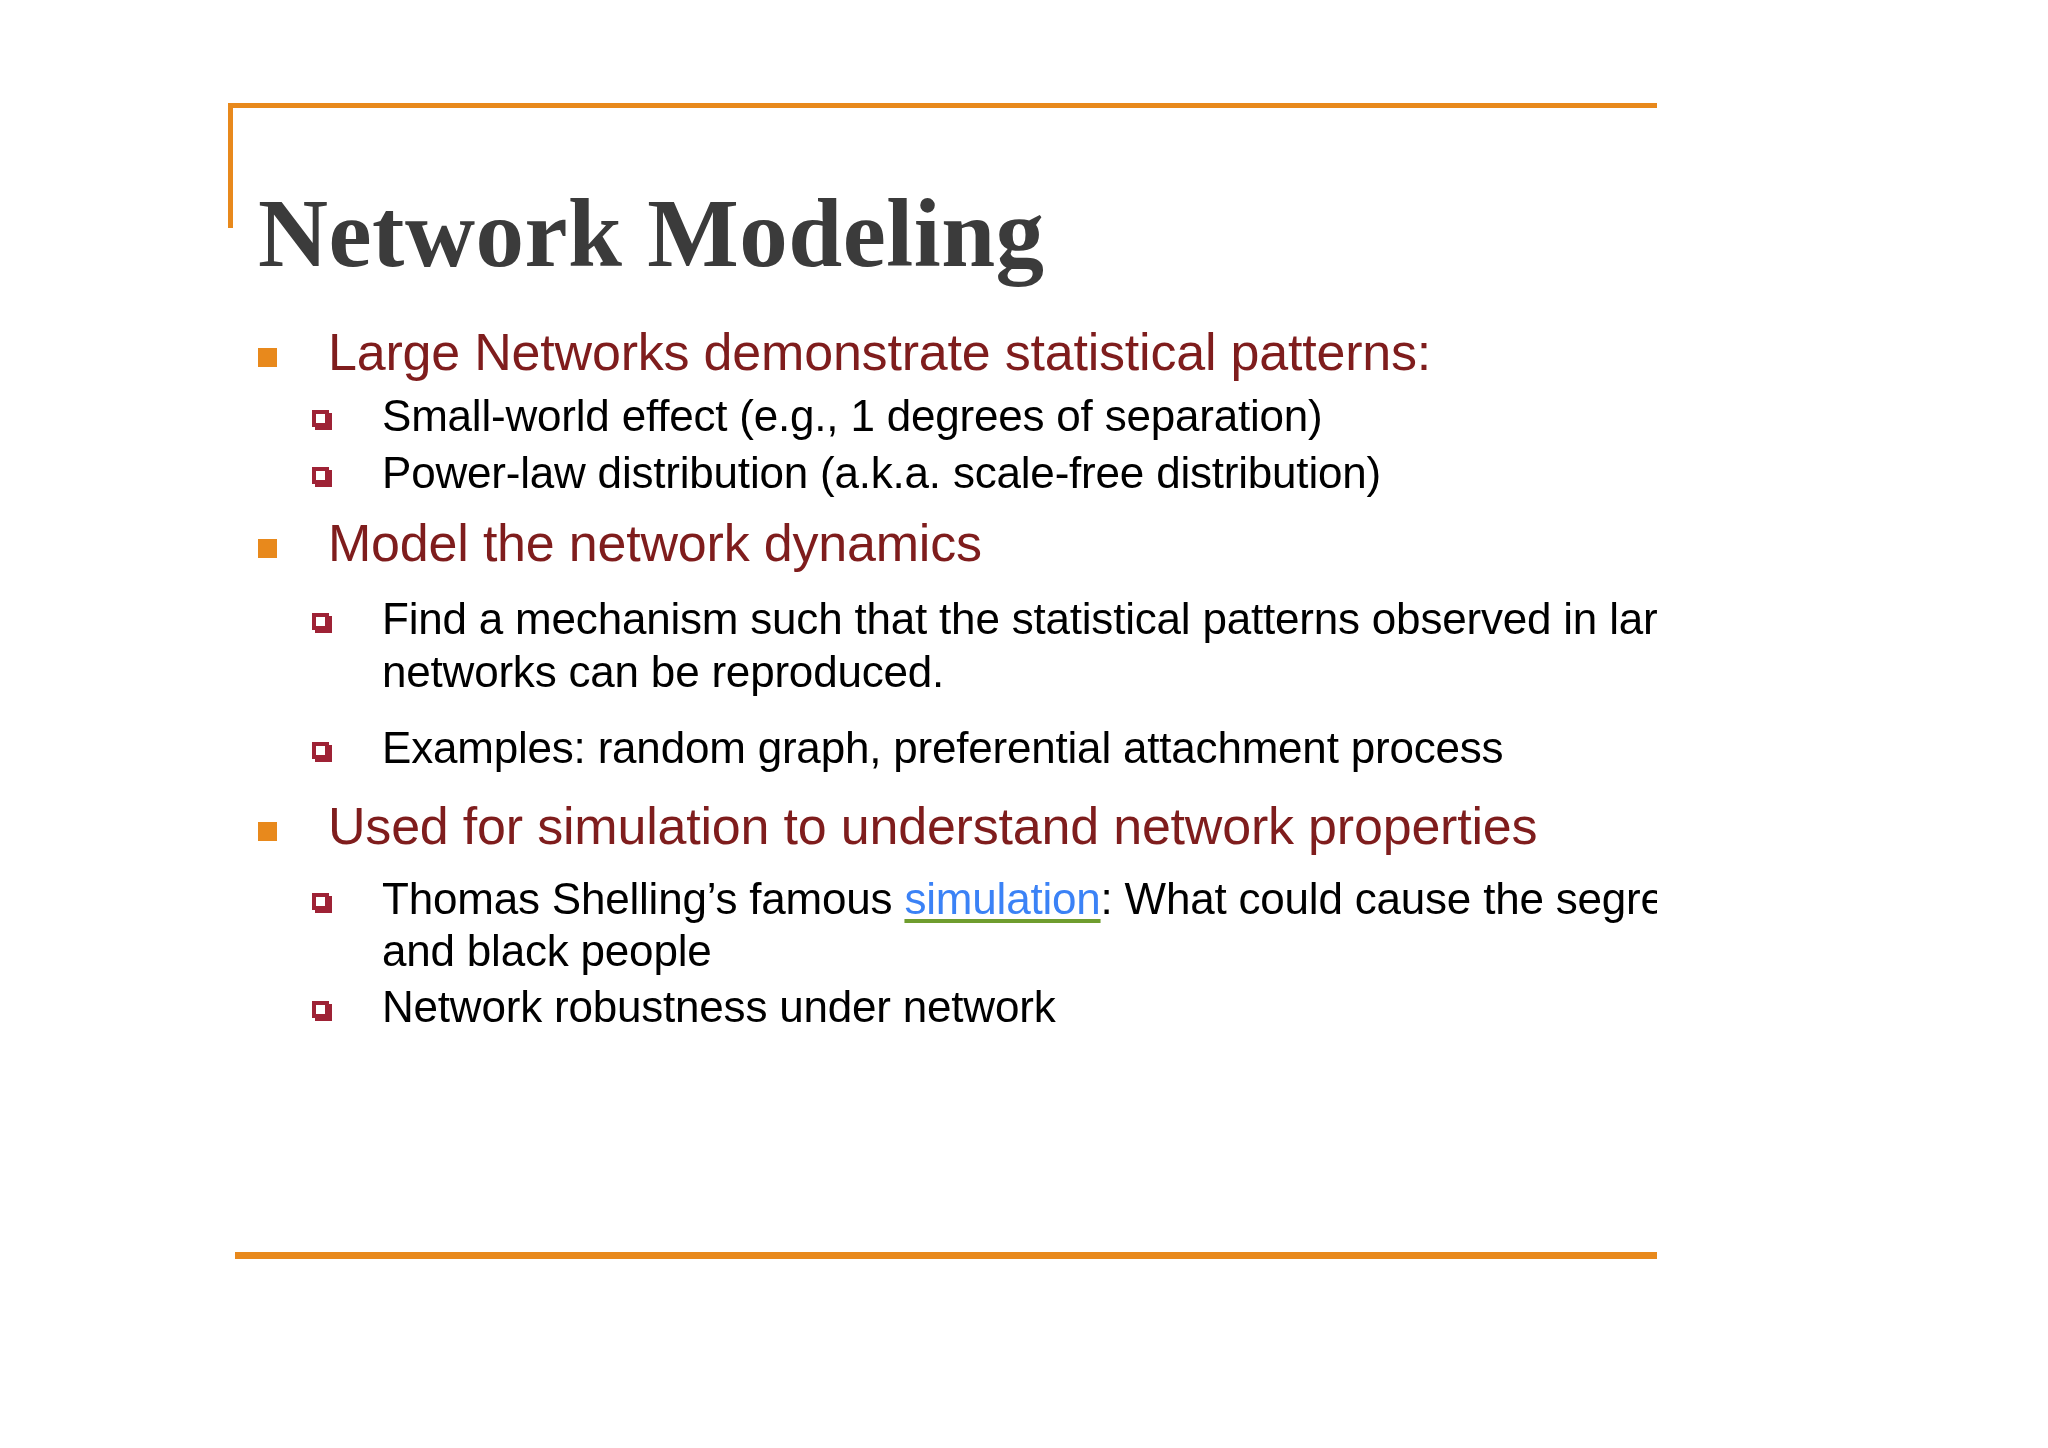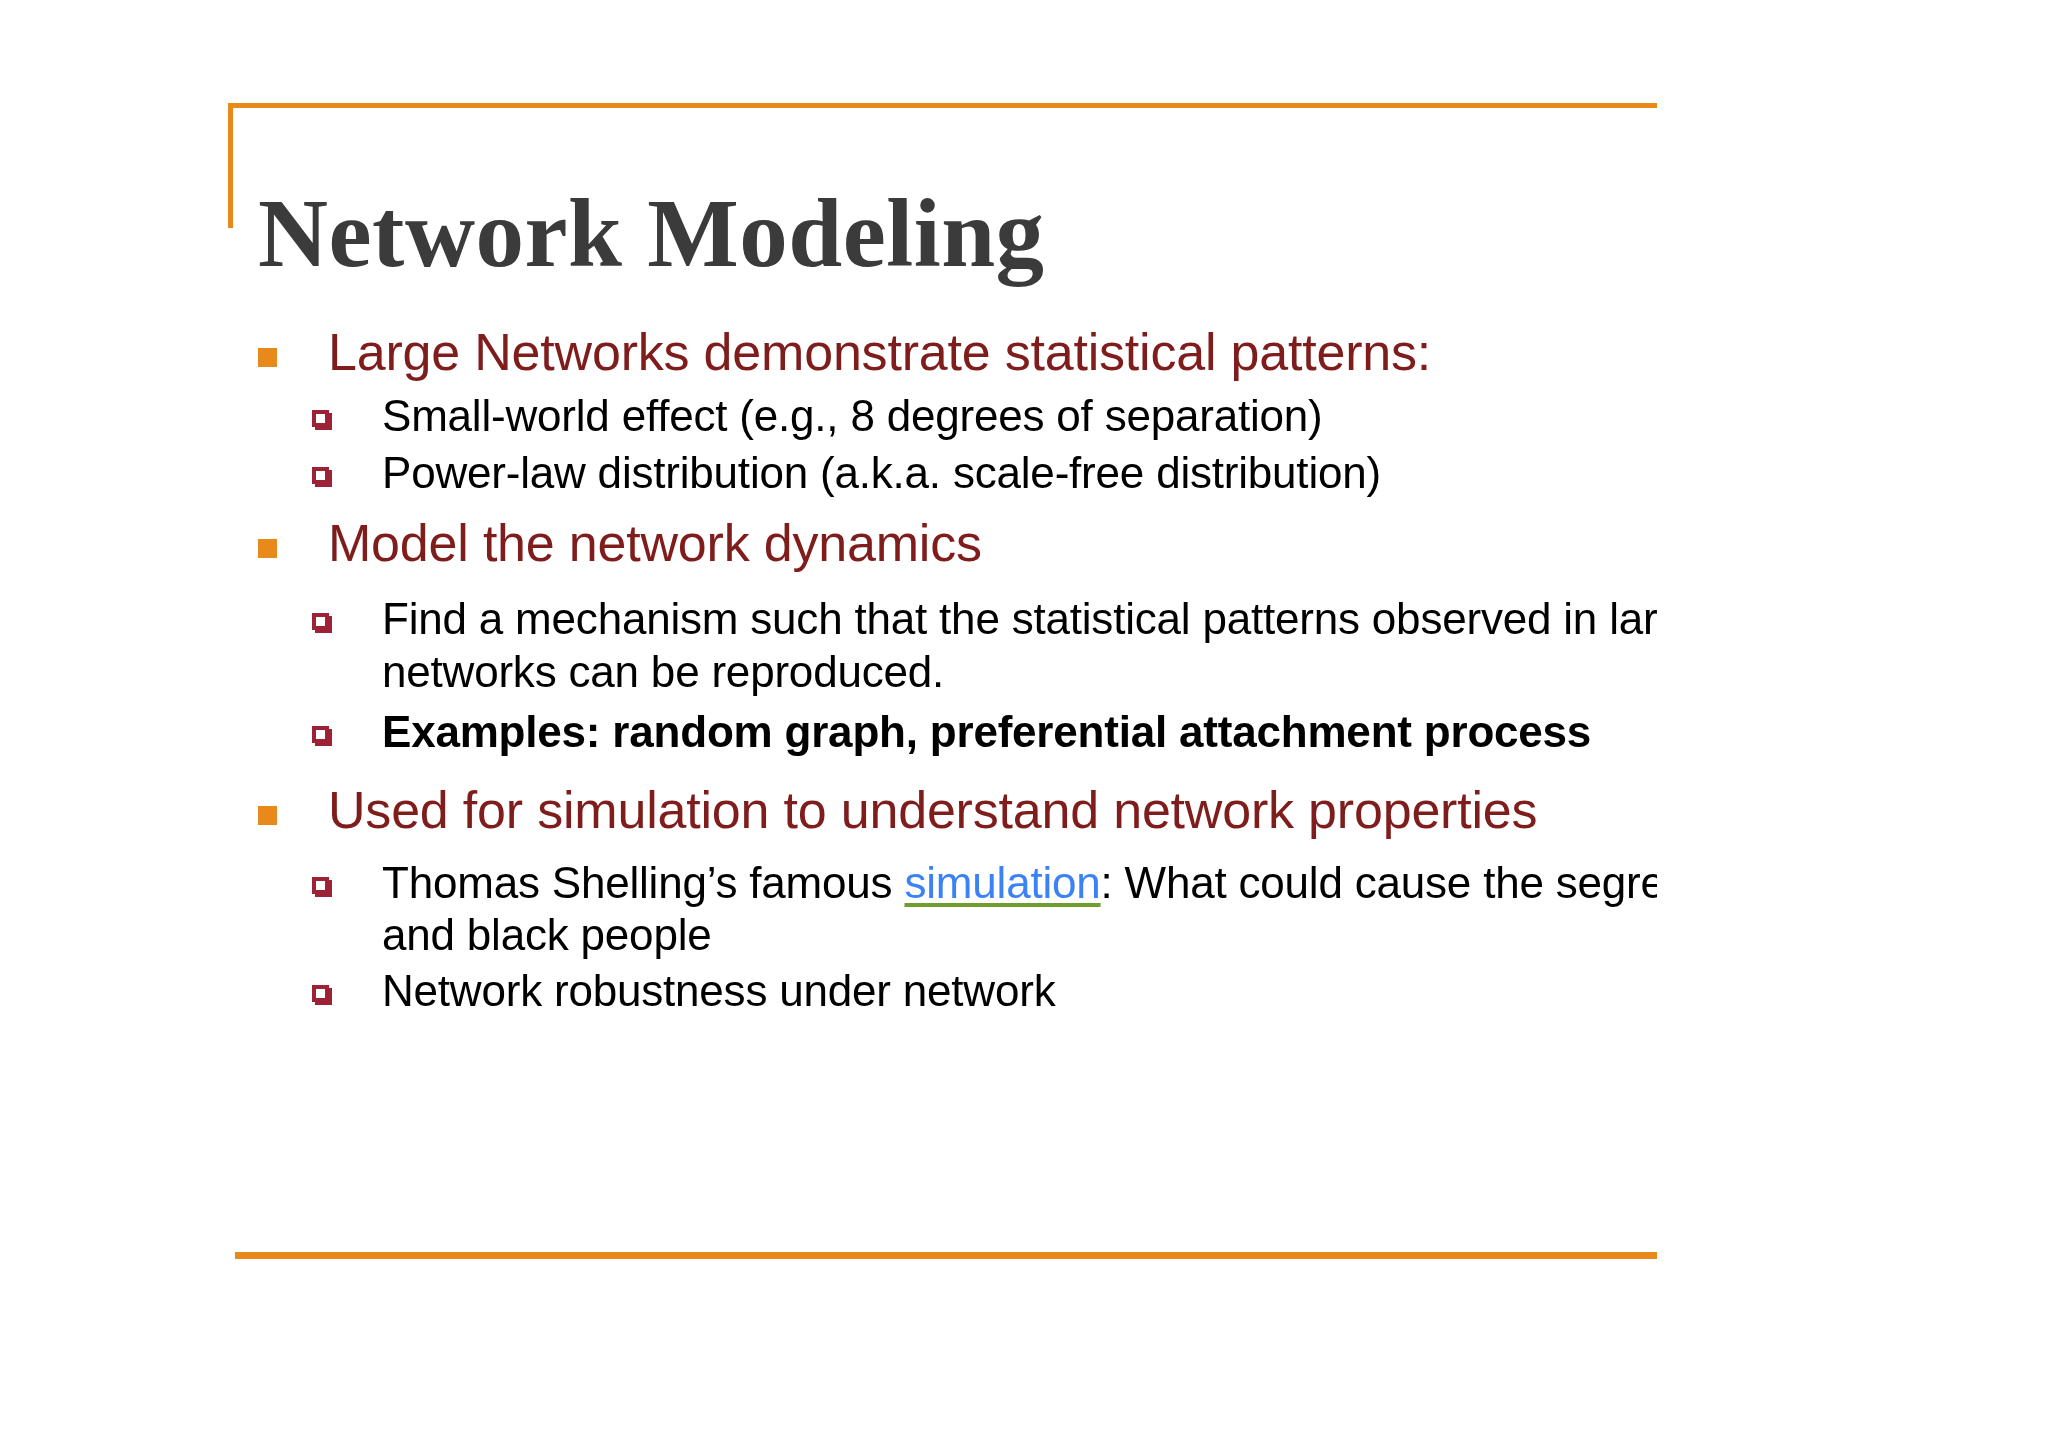--- a/index.html
+++ b/index.html
@@ -105,21 +105,21 @@
     border: 4px solid #9E2235;
     background: #ffffff;
     box-sizing: border-box;
     box-shadow: 3px 3px 0 0 #9E2235;
   }
 
   
   .grp-gap-a { margin-top: 8px; }
   .grp-gap-b { margin-top: 14px; }
   .grp-gap-c { margin-top: 20px; }
-  .grp-gap-d { margin-top: 8px; font-weight: bold; }
+  .grp-gap-d { margin-top: 24px; }
   .grp-gap-e { margin-top: 22px; }
   .grp-gap-f { margin-top: 16px; }
 
   .link {
     color: #3b82f6;
     text-decoration: underline;
     text-decoration-color: #6F9D2E;
     text-underline-offset: 5px;
     cursor: pointer;
   }
@@ -136,21 +136,21 @@
 
   <div class="body">
 
     <div class="lvl1">
       <span class="bullet-sq"></span>
       <span>Large Networks demonstrate statistical patterns:</span>
     </div>
 
     <div class="lvl2 grp-gap-a">
       <span class="bullet-hollow"></span>
-      <span>Small-world effect  (e.g., 8 degrees of separation)</span>
+      <span>Small-world effect  (e.g., 1 degrees of separation)</span>
     </div>
 
     <div class="lvl2">
       <span class="bullet-hollow"></span>
       <span>Power-law distribution (a.k.a. scale-free distribution)</span>
     </div>
 
 
     <div class="lvl1 grp-gap-b">
       <span class="bullet-sq"></span>

